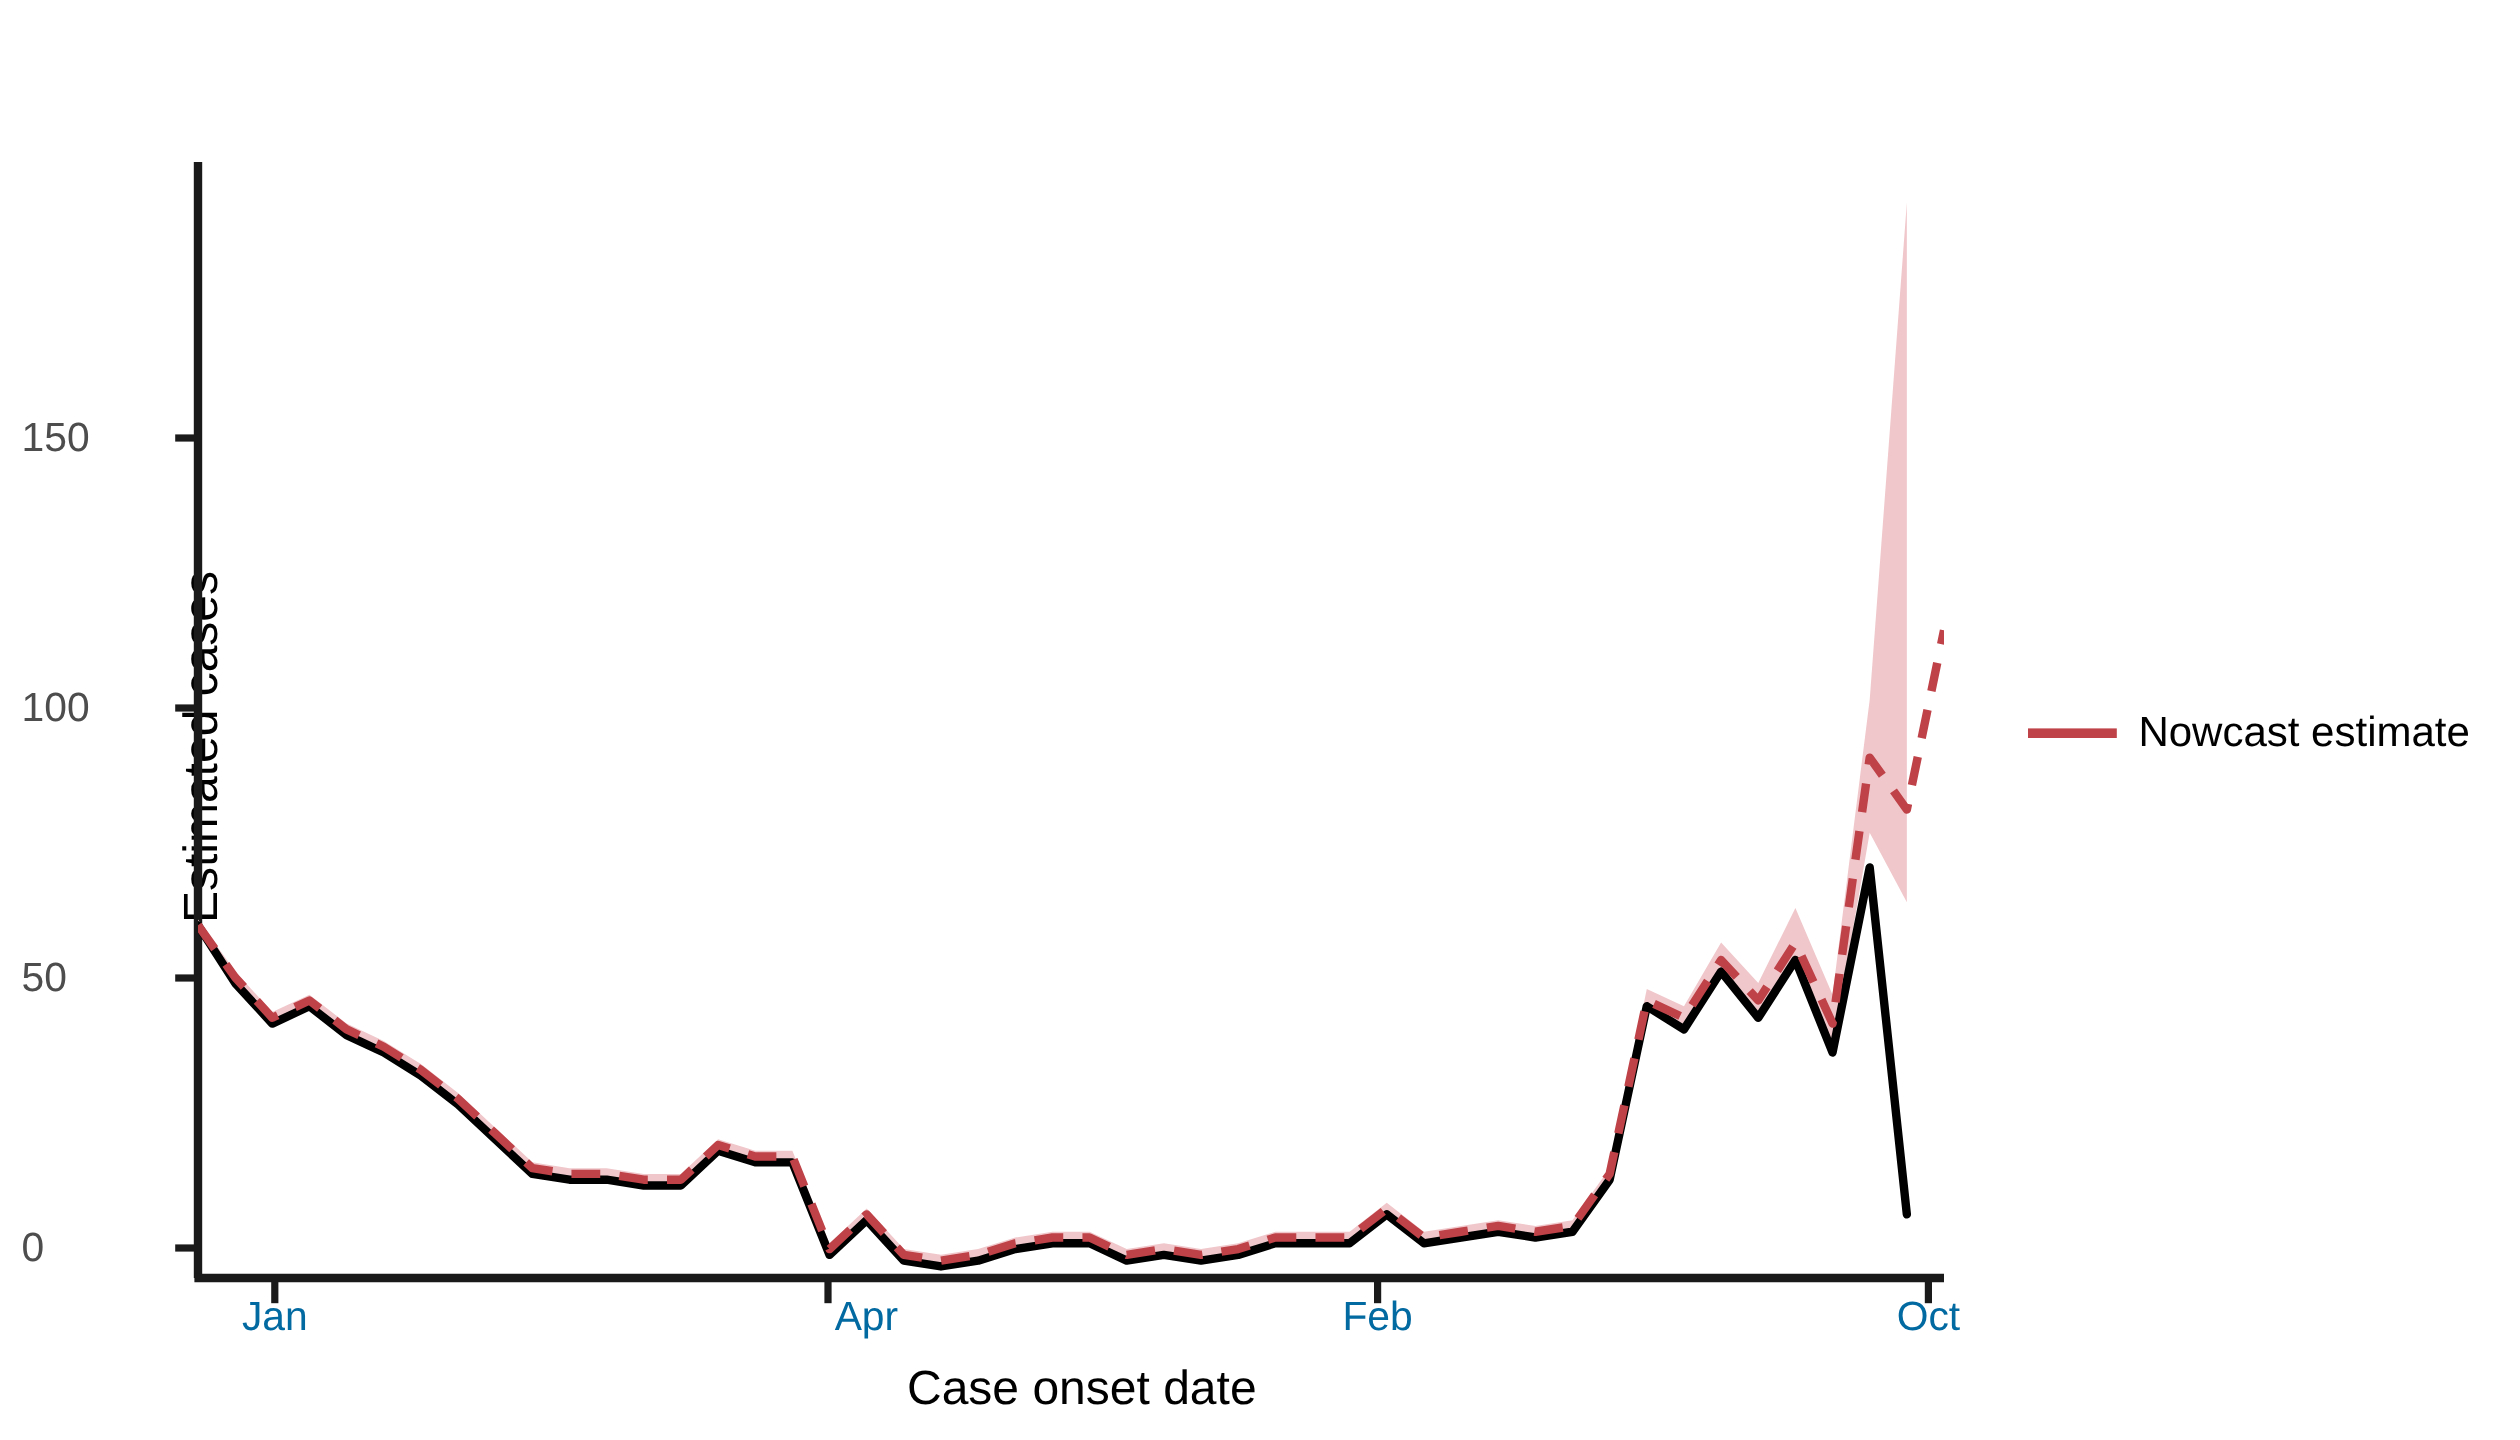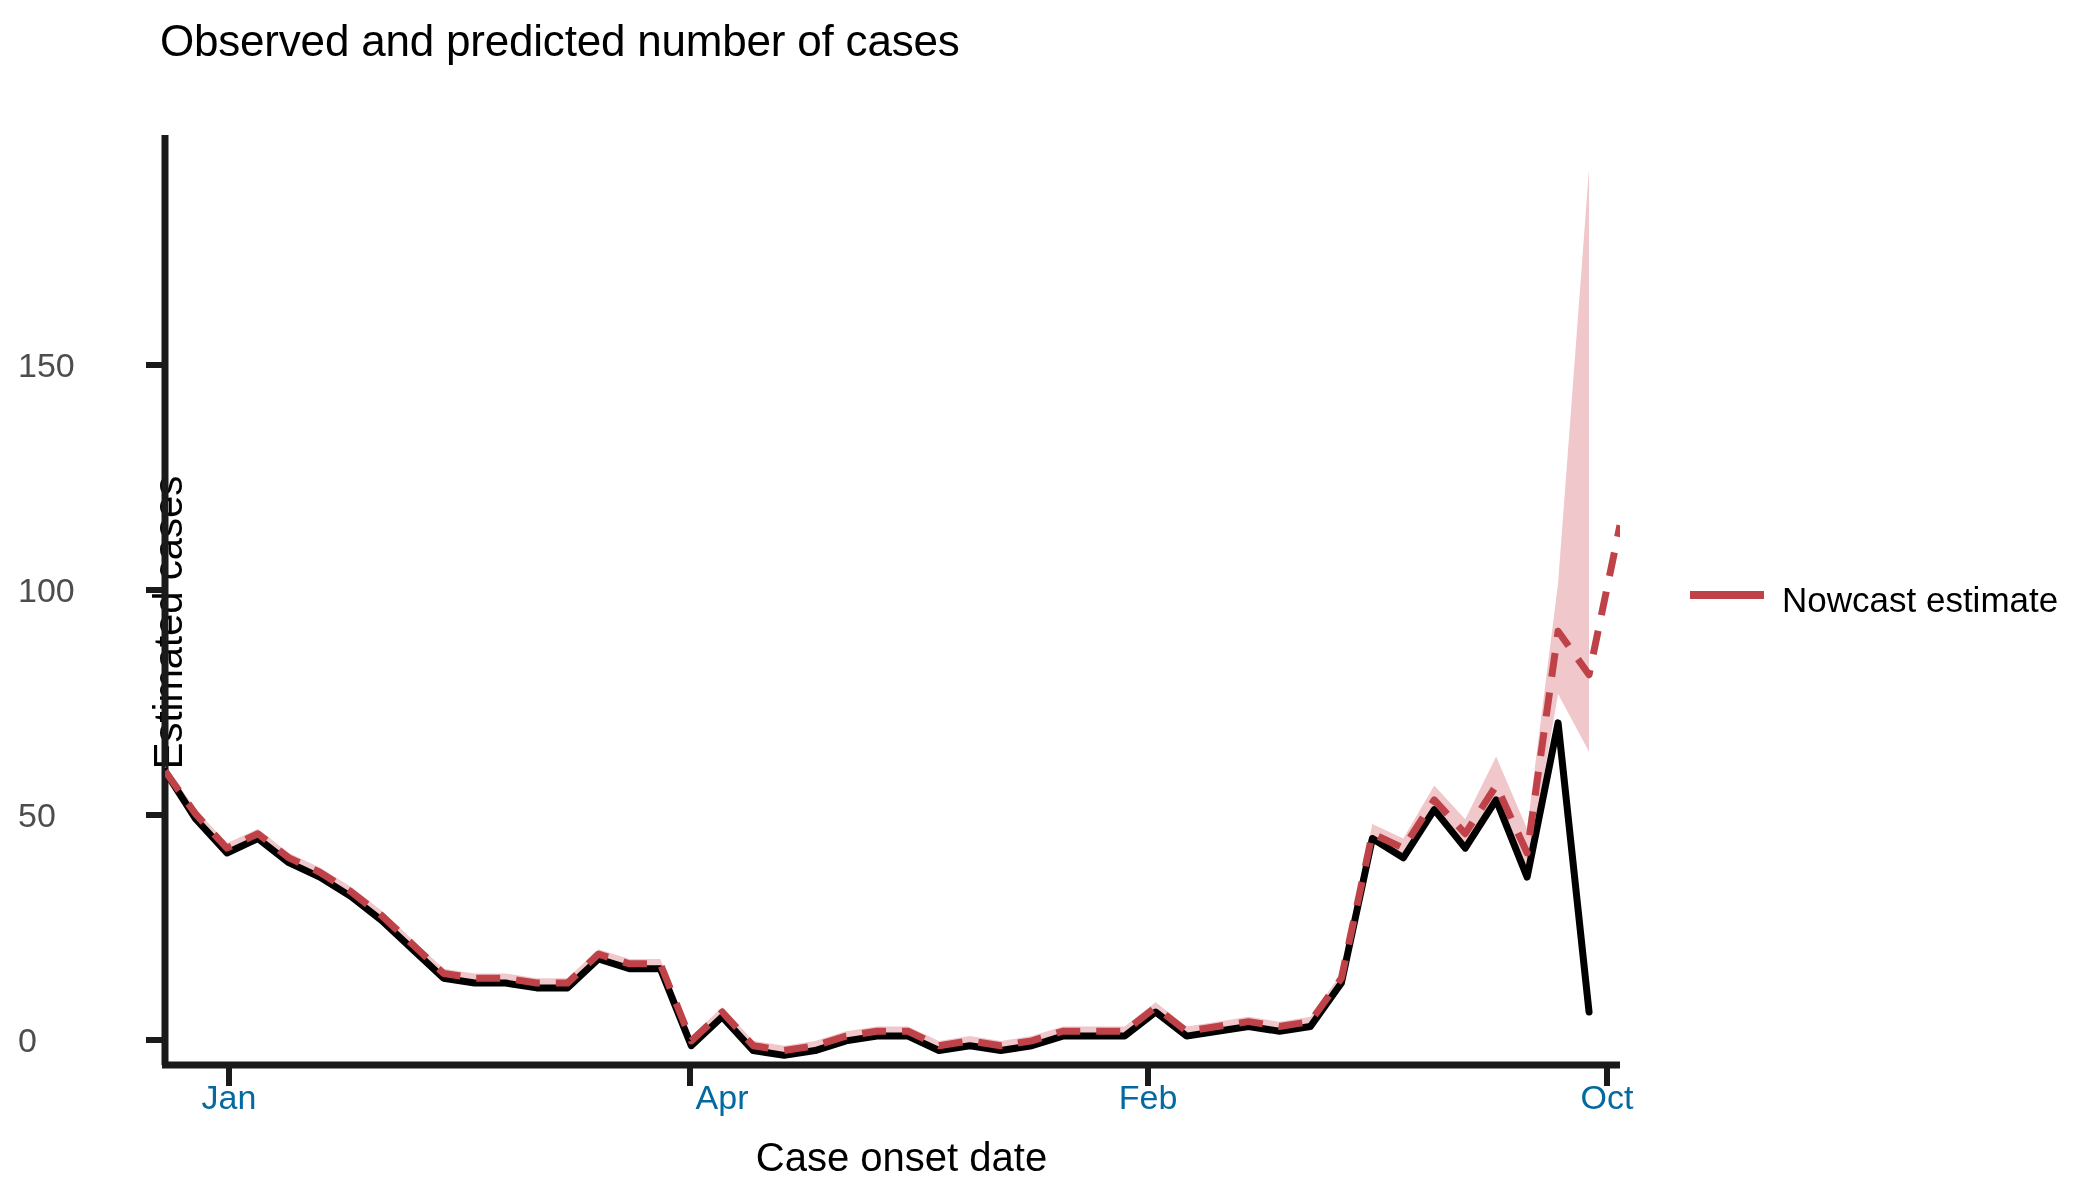--- a/index.html
+++ b/index.html
@@ -116,21 +116,21 @@
 
   
   #legend {
     position: absolute;
     left: 1690px;
     top: 580px;
     width: 380px;
   }
   .legend-row {
     display: flex;
-    align-items: flex-start;
+    align-items: center;
     height: 62px;
   }
   .legend-key {
     width: 74px;
     height: 30px;
     position: relative;
     flex: 0 0 auto;
     margin-right: 18px;
   }
   .legend-key .swatch-line {
@@ -146,21 +146,20 @@
     color: #000000;
     white-space: nowrap;
   }
 </style>
 </head>
 <body>
 
 <div id="figure">
 
   <div id="title-block">
-    <div class="title-line">Observed and predicted number of cases</div>
   </div>
 
   <div id="y-axis-title">Estimated cases</div>
 
   <div id="x-axis-title">Case onset date</div>
 
   <div id="ytick-labels">
     <div class="ytick-label" style="top:1040px">0</div>
     <div class="ytick-label" style="top:815px">50</div>
     <div class="ytick-label" style="top:590px">100</div>

